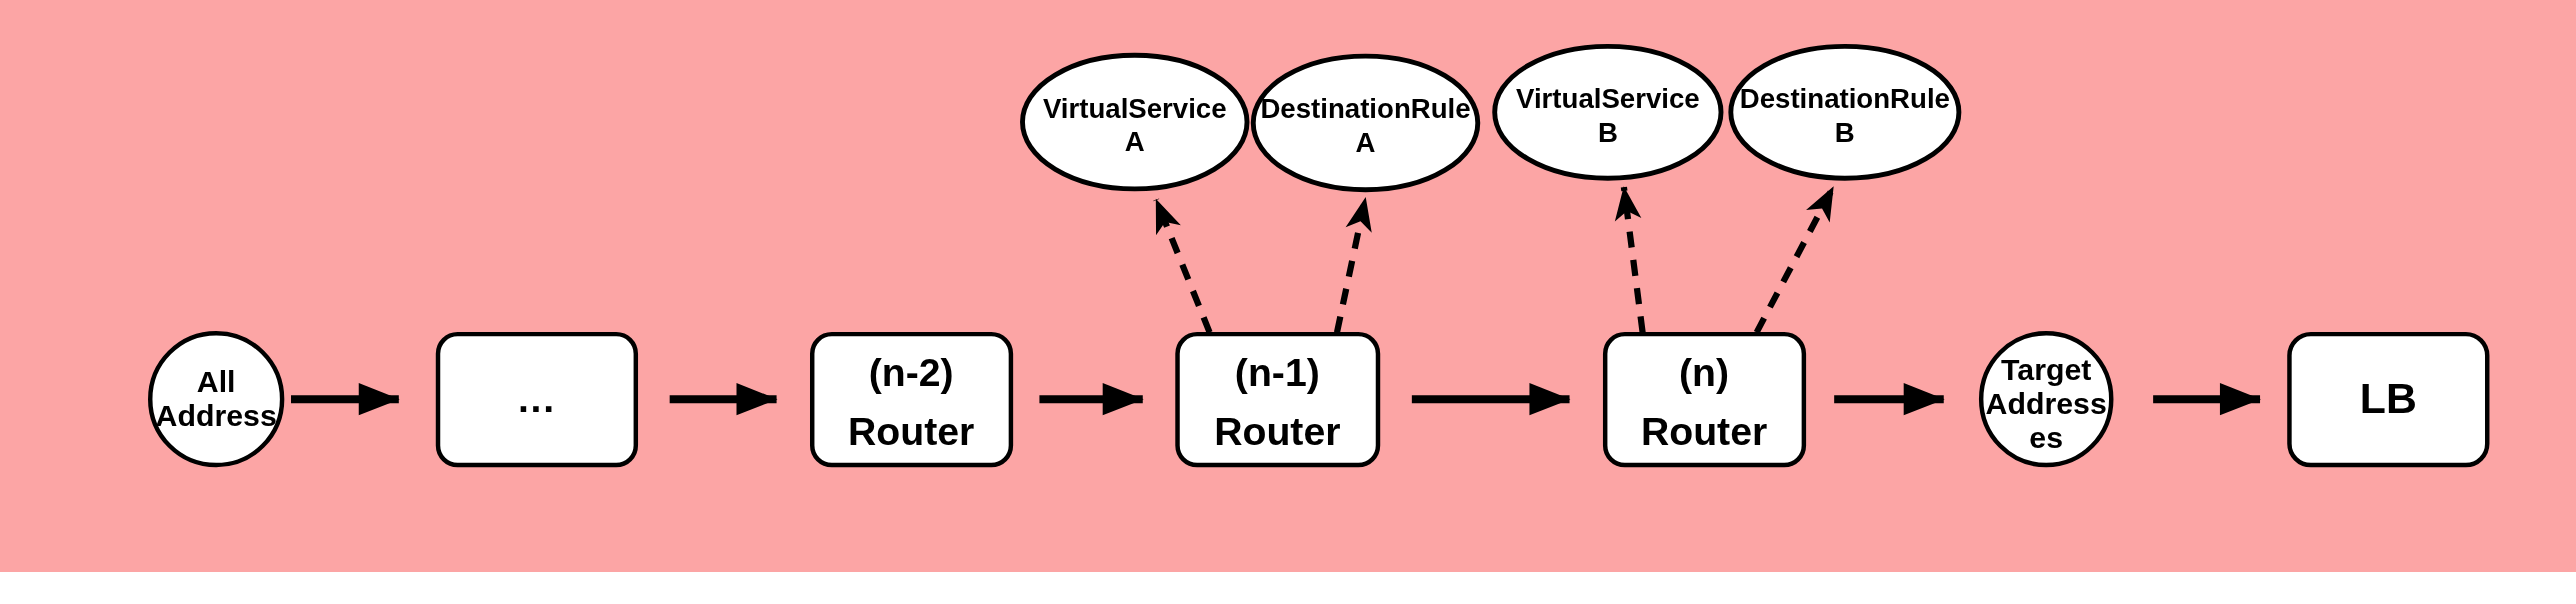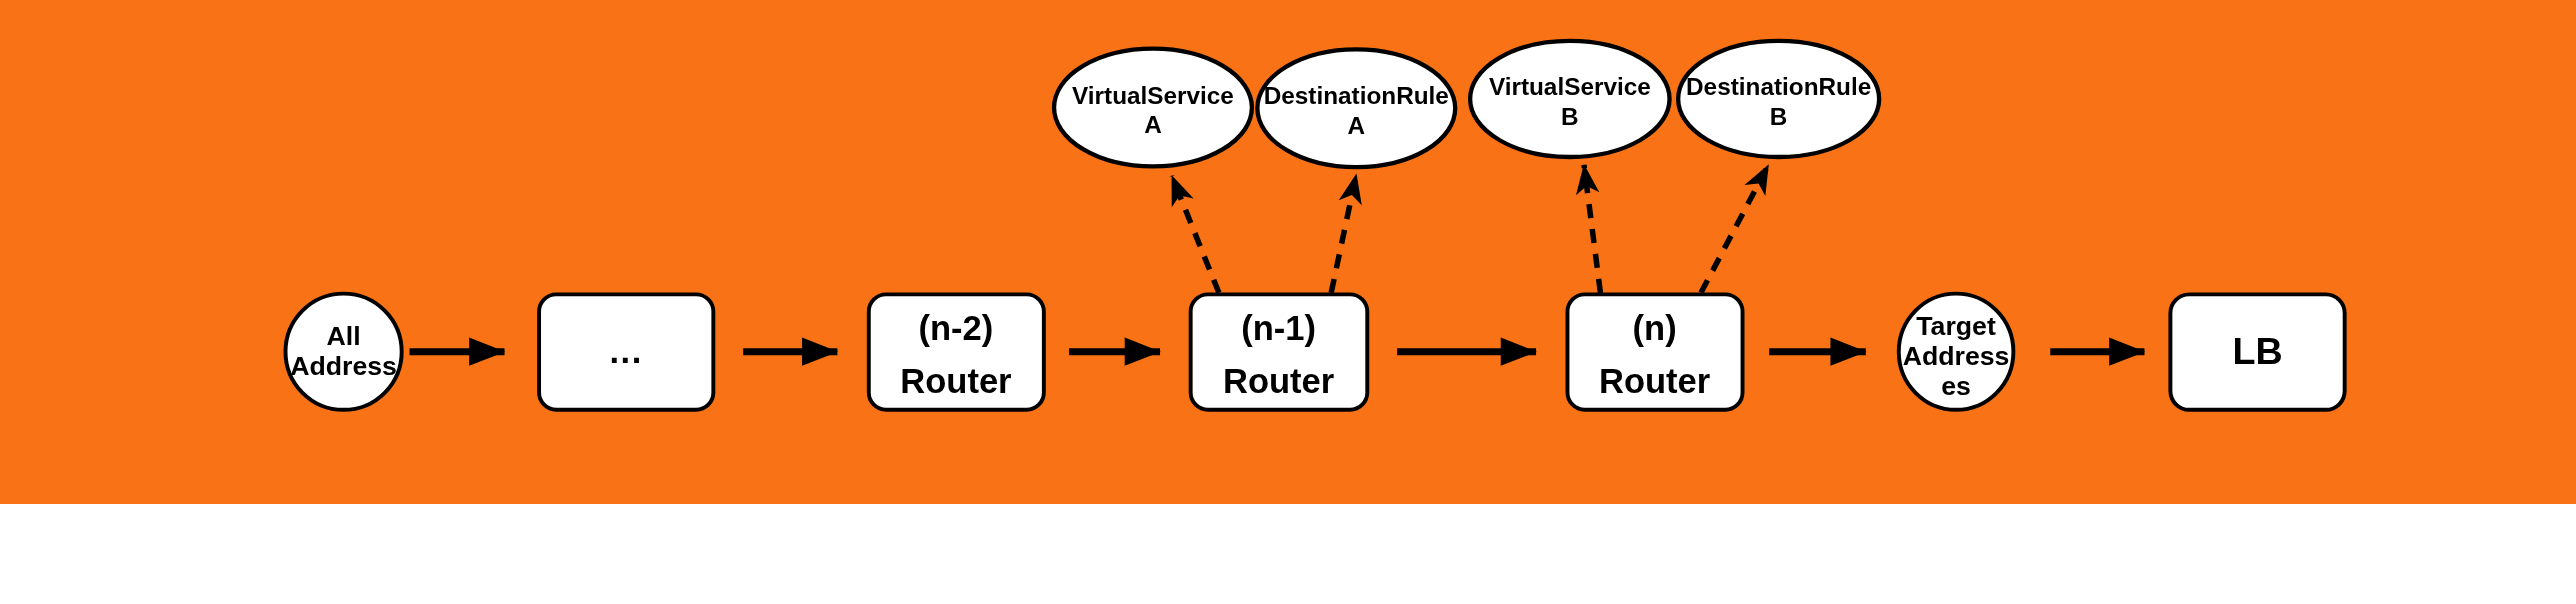--- a/index.html
+++ b/index.html
@@ -3,22 +3,22 @@
 <meta charset="utf-8">
 <style>
   html, body {
     margin: 0;
     padding: 0;
     background: #ffffff;
   }
   .canvas {
     position: relative;
     width: 2576px;
-    height: 504px;
-    background: #f97316;
+    height: 572px;
+    background: #fca5a5;
     overflow: hidden;
   }
   svg {
     display: block;
     width: 100%;
     height: 100%;
   }
   .node-shape {
     fill: #ffffff;
     stroke: #000000;

